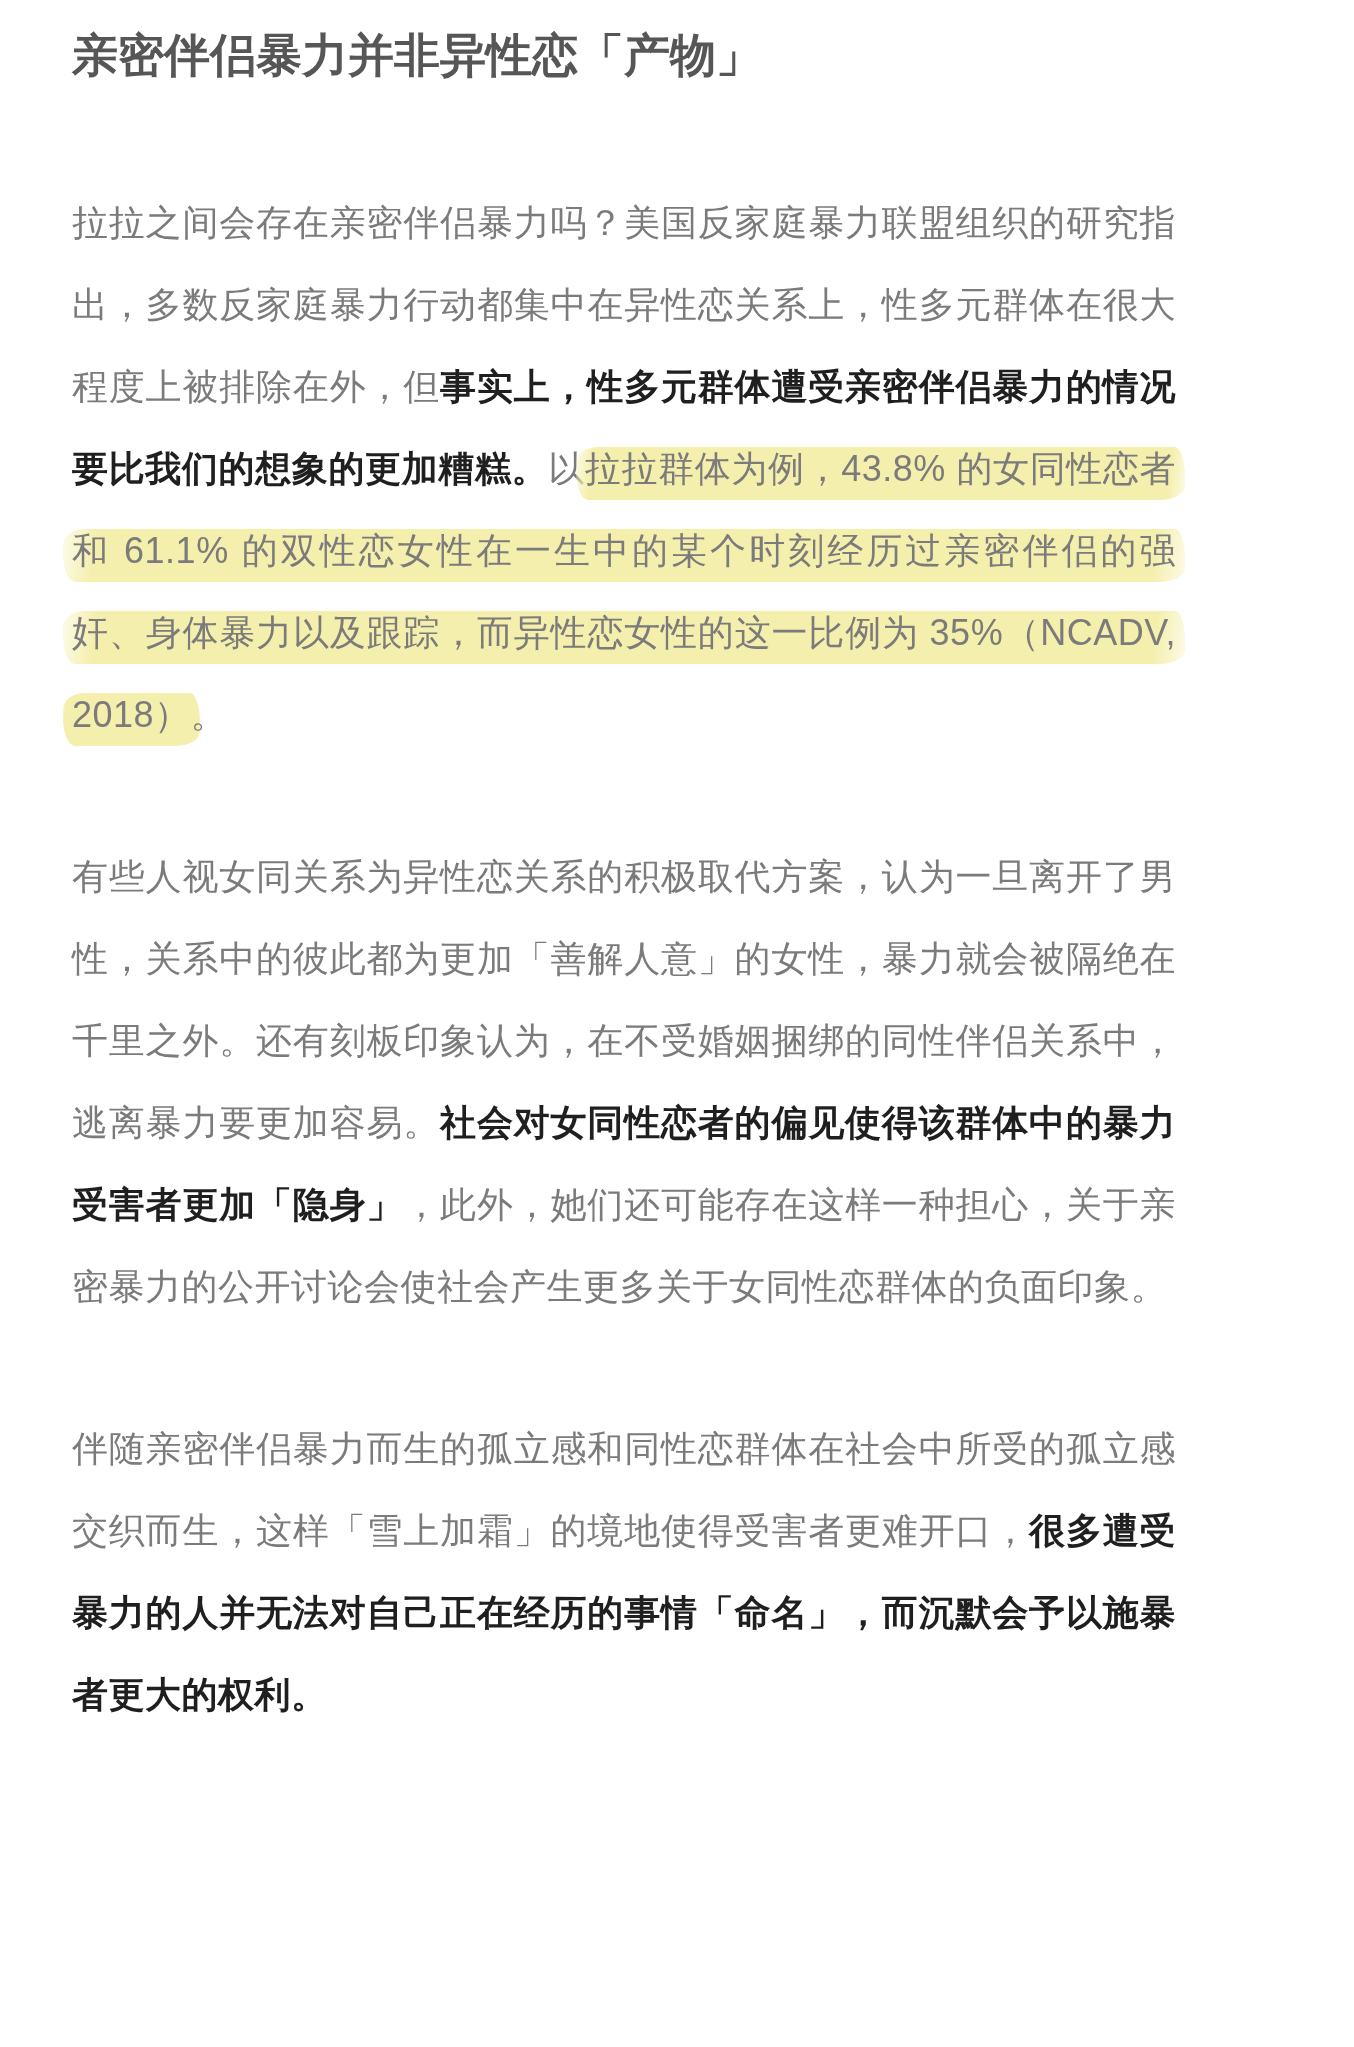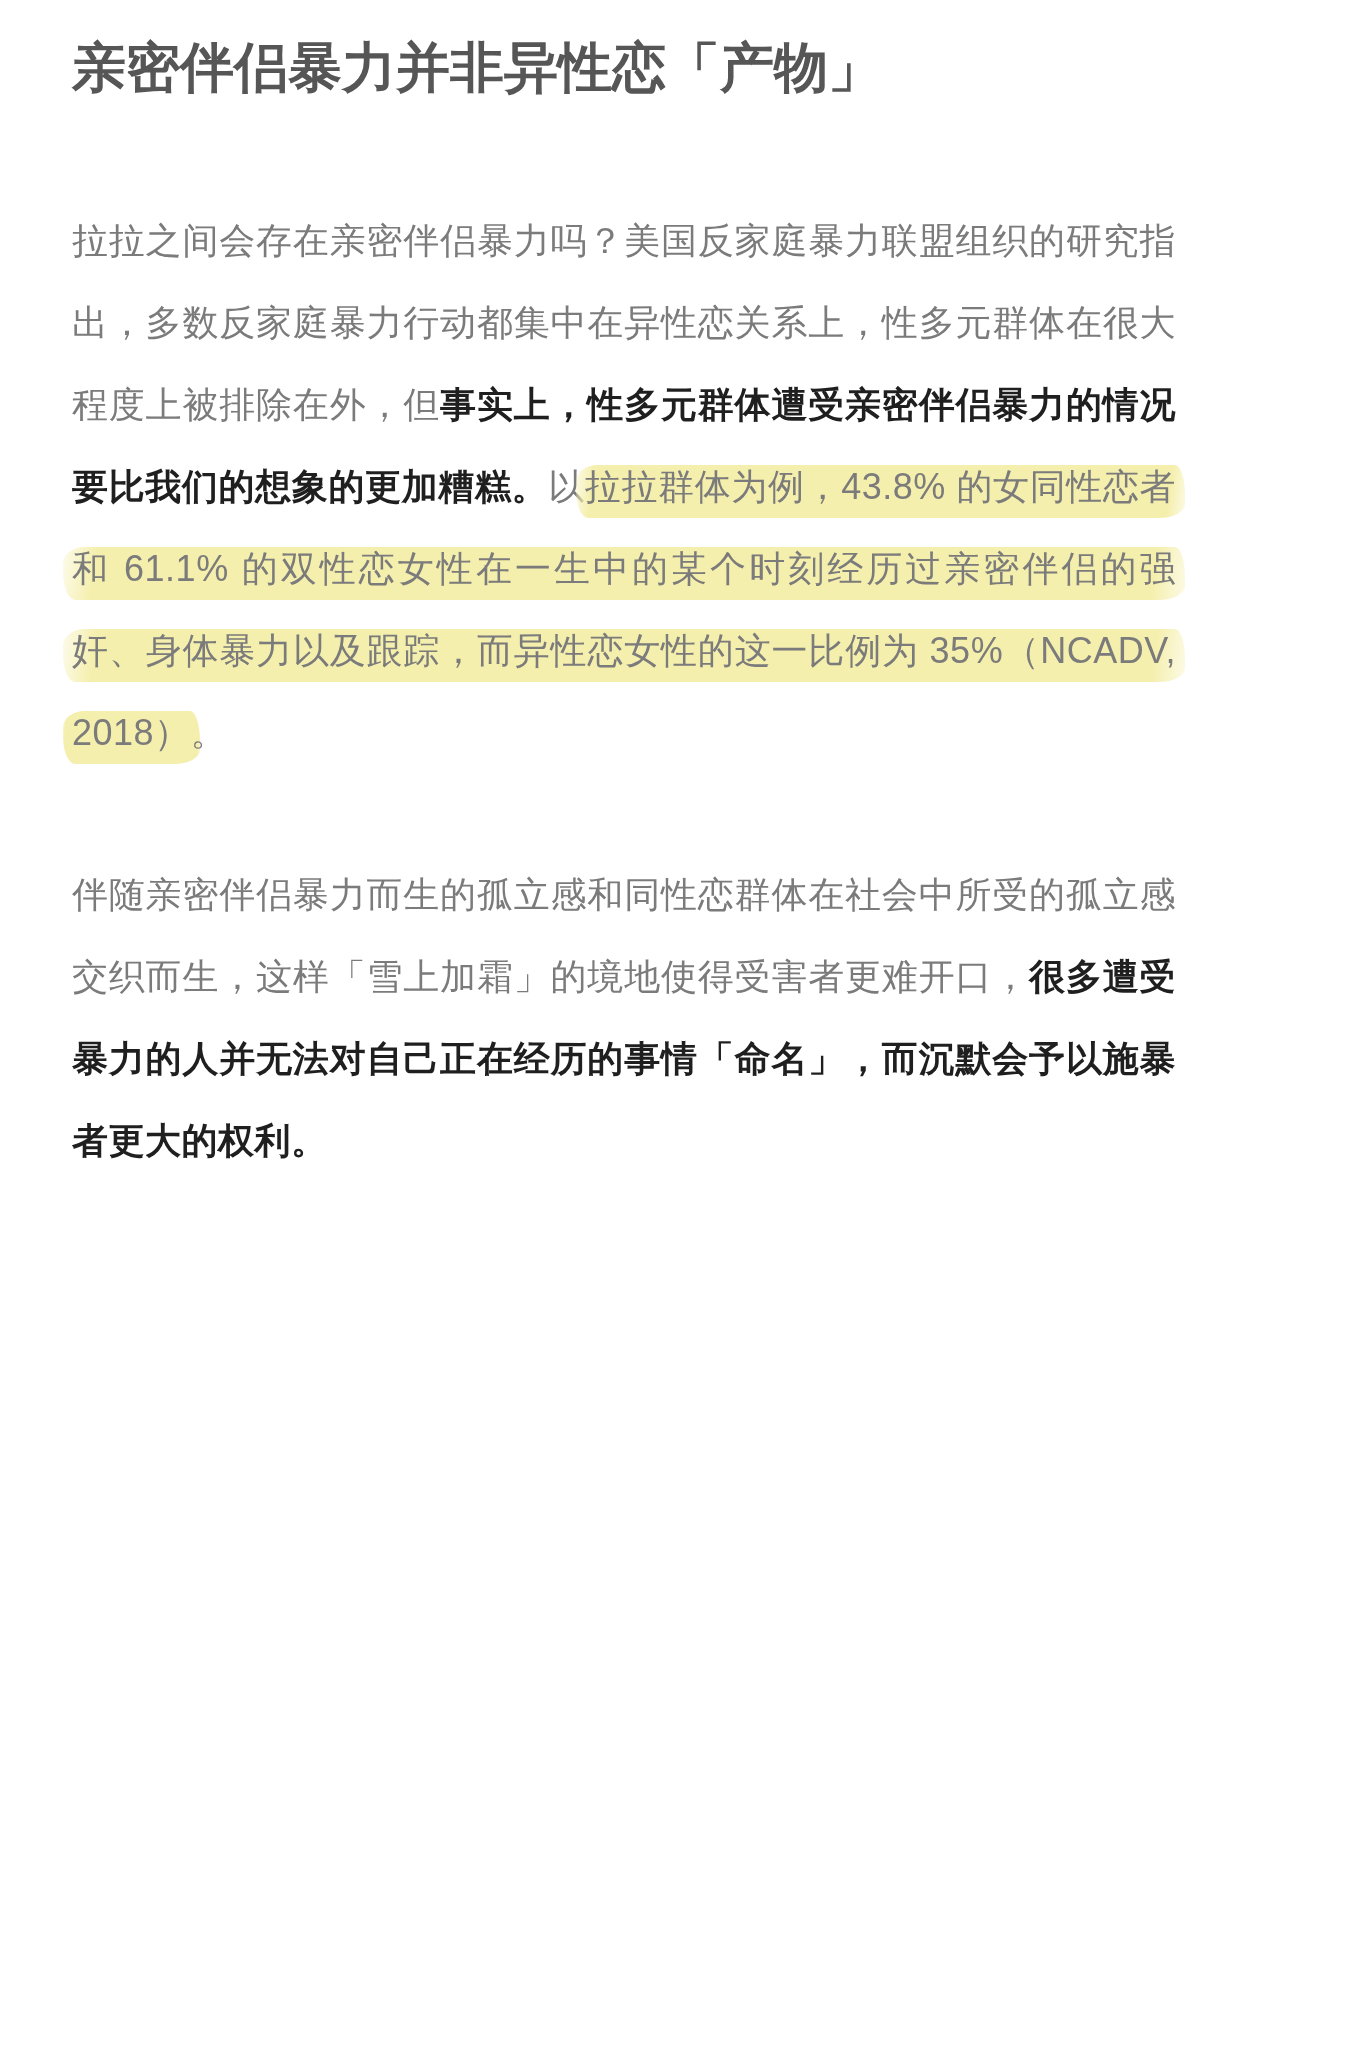--- a/index.html
+++ b/index.html
@@ -14,22 +14,22 @@
     width:1354px;
     height:2047px;
     background:#ffffff;
     font-family:"Liberation Sans","DejaVu Sans",sans-serif;
     overflow:hidden;
   }
   .article{
     padding:20px 178px 0 72px;
   }
   h1.article-title{
-    margin:16px 0 100px 0;
-    font-size:54px;
+    margin:8px 0 100px 0;
+    font-size:46px;
     line-height:1.18;
     font-weight:700;
     color:var(--title-color);
     letter-spacing:0px;
     white-space:nowrap;
   }
   .article-body p{
     margin:0 0 80px 0;
     font-size:36px;
     line-height:82px;
@@ -56,15 +56,16 @@
     box-decoration-break:clone;
   }
 </style>
 </head>
 <body>
 
 <div class="article">
   <h1 class="article-title">亲密伴侣暴力并非异性恋「产物」</h1>
   <div class="article-body">
       <p><span class="run normal">拉拉之间会存在亲密伴侣暴力吗？美国反家庭暴力联盟组织的研究指出，多数反家庭暴力行动都集中在异性恋关系上，性多元群体在很大程度上被排除在外，但</span><span class="run bold">事实上，性多元群体遭受亲密伴侣暴力的情况要比我们的想象的更加糟糕。</span><span class="run normal">以</span><span class="run highlight">拉拉群体为例，43.8% 的女同性恋者和 61.1% 的双性恋女性在一生中的某个时刻经历过亲密伴侣的强奸、身体暴力以及跟踪，而异性恋女性的这一比例为 35%（NCADV, 2018）</span><span class="run normal">。</span></p>
+      <p><span class="run normal">有些人视女同关系为异性恋关系的积极取代方案，认为一旦离开了男性，关系中的彼此都为更加「善解人意」的女性，暴力就会被隔绝在千里之外。还有刻板印象认为，在不受婚姻捆绑的同性伴侣关系中，逃离暴力要更加容易。</span><span class="run bold">社会对女同性恋者的偏见使得该群体中的暴力受害者更加「隐身」</span><span class="run normal">，此外，她们还可能存在这样一种担心，关于亲密暴力的公开讨论会使社会产生更多关于女同性恋群体的负面印象。</span></p>
       <p><span class="run normal">伴随亲密伴侣暴力而生的孤立感和同性恋群体在社会中所受的孤立感交织而生，这样「雪上加霜」的境地使得受害者更难开口，</span><span class="run bold">很多遭受暴力的人并无法对自己正在经历的事情「命名」，而沉默会予以施暴者更大的权利。</span></p>
     </div>
 </div>
 
 </body></html>

